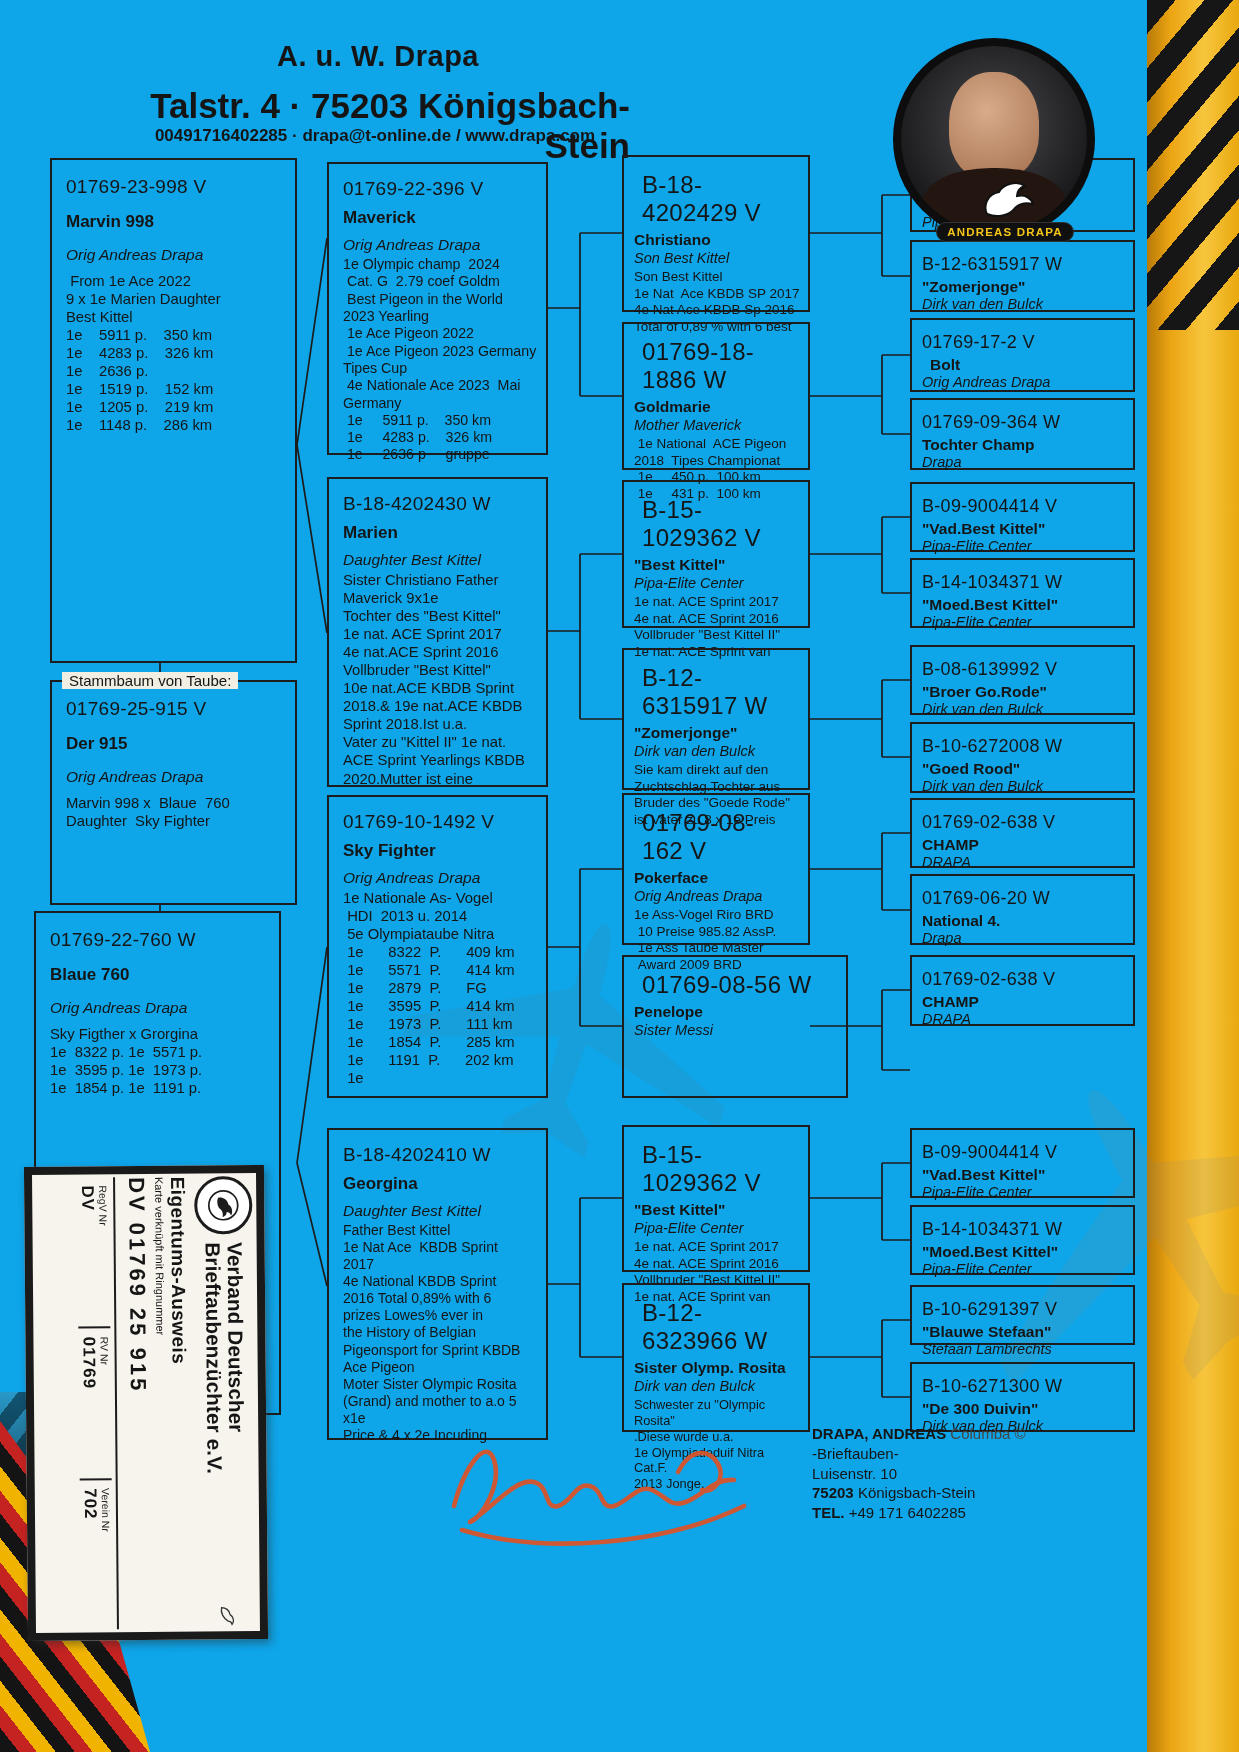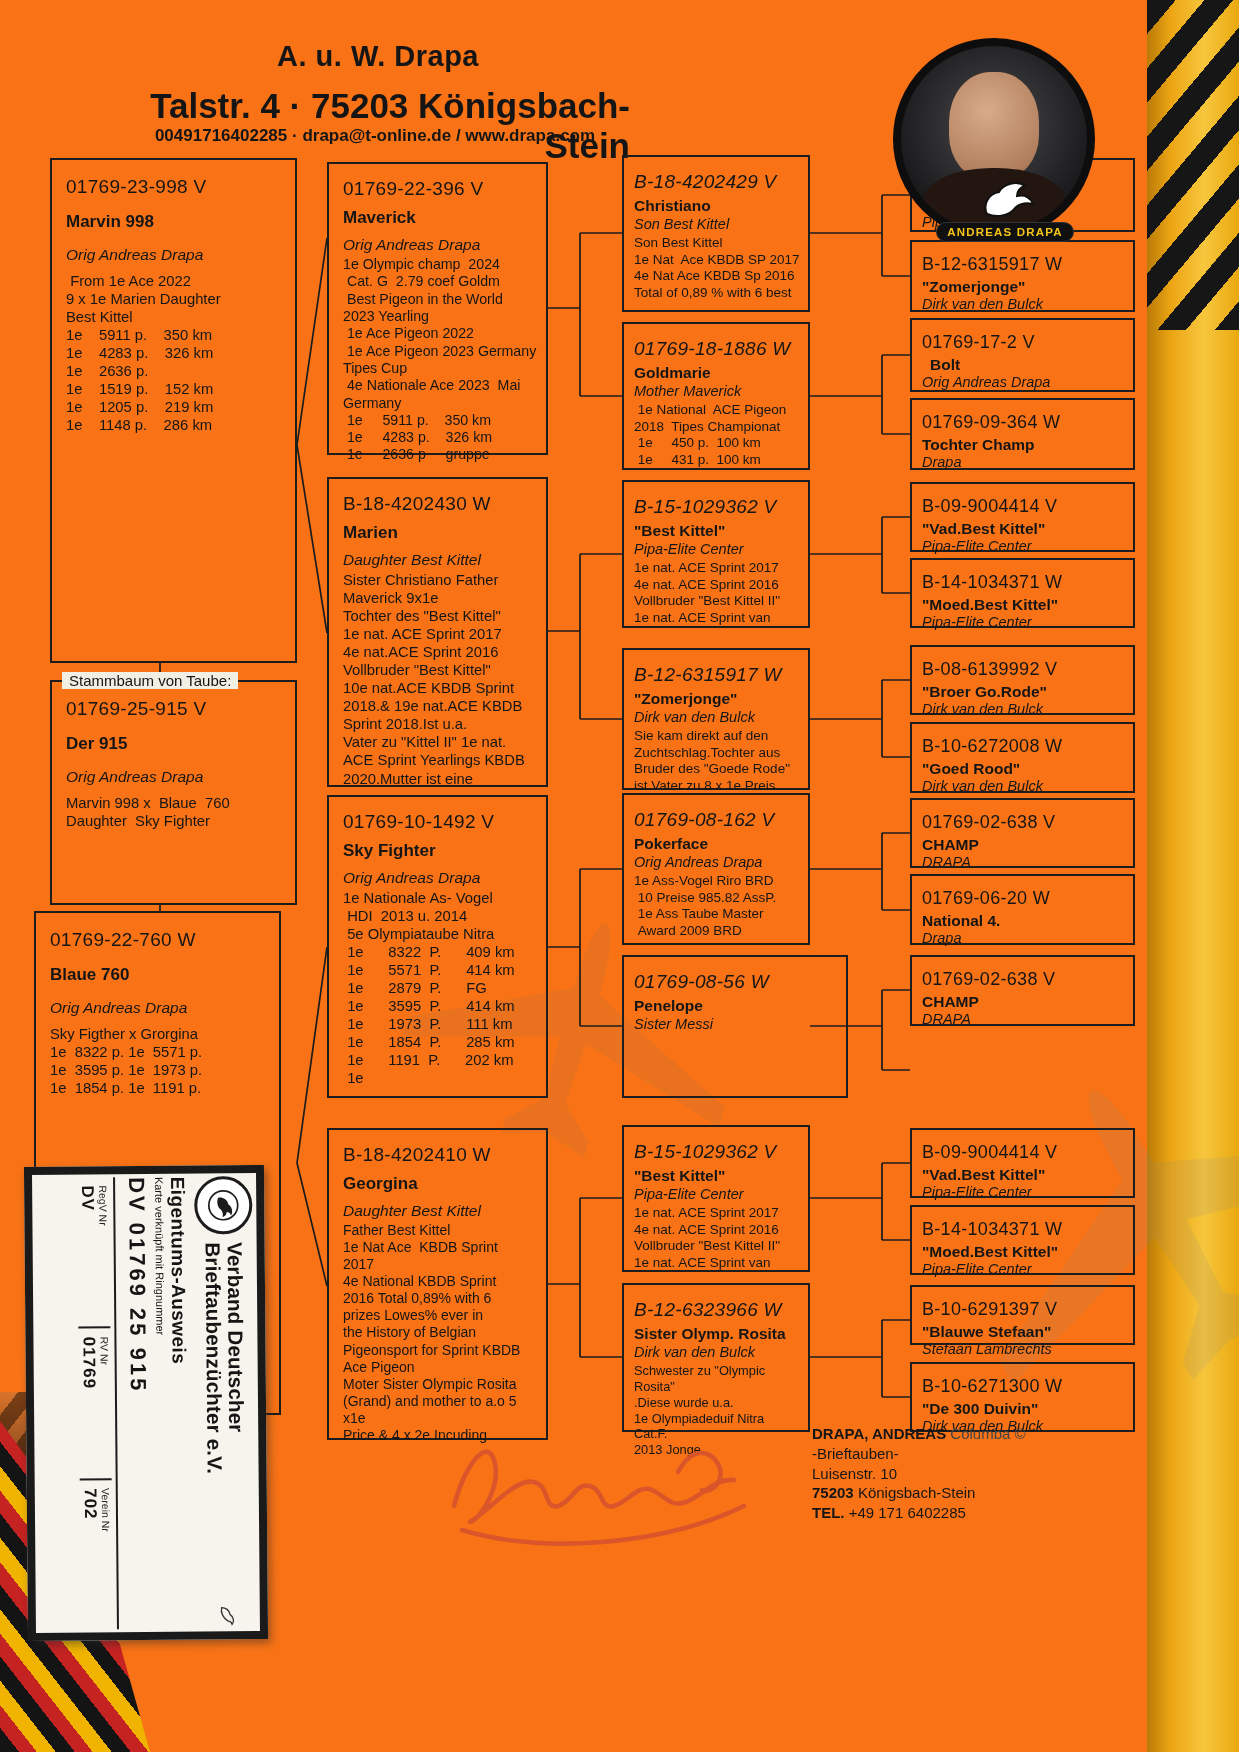--- a/index.html
+++ b/index.html
@@ -1,16 +1,16 @@
 <!DOCTYPE html>
 <html><head>
 <meta charset="utf-8">
 <style>
   html,body{margin:0;padding:0;background:#888;}
-  #page{position:relative;width:1239px;height:1752px;background:#f97316;overflow:hidden;
+  #page{position:relative;width:1239px;height:1752px;background:#0ea5e9;overflow:hidden;
         font-family:"Liberation Sans","DejaVu Sans",sans-serif;color:#151515;}
   
   .hdr-name{position:absolute;left:228px;top:40px;width:300px;text-align:center;
             font-size:29px;font-weight:bold;letter-spacing:.5px;}
   .hdr-addr{position:absolute;left:130px;top:86px;width:500px;text-align:right;
             font-size:35px;font-weight:bold;}
   .hdr-contact{position:absolute;left:95px;top:126px;width:560px;text-align:center;
             font-size:17px;font-weight:bold;}
   
   .band{position:absolute;right:0;top:0;width:92px;height:1752px;z-index:1;
@@ -28,21 +28,21 @@
   .pbox{position:absolute;border:2px solid #1d1d1d;background:transparent;z-index:4;
         box-sizing:border-box;padding:6px 8px 4px 14px;}
   .ring{font-size:19px;letter-spacing:.3px;margin:10px 0 14px;}
   .bname{font-size:17px;font-weight:bold;margin:0 0 14px;}
   .borigin{font-size:15.5px;font-style:italic;margin:0 0 8px;}
   .blines{font-size:14.8px;line-height:1.22;white-space:pre-wrap;}
   .g2 .ring{margin:8px 0 8px}
   .g2 .bname{margin:0 0 8px}
   .g2 .borigin{margin:0 0 2px}
   .g3{padding-left:10px;}
-  .g3 .ring{font-size:19px;margin:8px 0 4px;font-style:italic;}
+  .g3 .ring{font-size:24px;margin:8px 8px 4px;}
   .g3 .bname{font-size:15.5px;margin:0 0 1px;}
   .g3 .borigin{font-size:14.5px;margin:0 0 3px;}
   .g3 .blines{font-size:13.5px;line-height:1.24;}
   .g4{padding-left:10px;}
   .g4 .ring{font-size:18px;margin:6px 0 3px;}
   .g4 .bname{font-size:15.5px;margin:0;}
   .g4 .borigin{font-size:14.5px;font-style:italic;margin:0;}
   
   .tree-label{position:absolute;left:62px;top:672px;z-index:5;background:#f1eee4;
         padding:0 7px;font-size:15px;}

